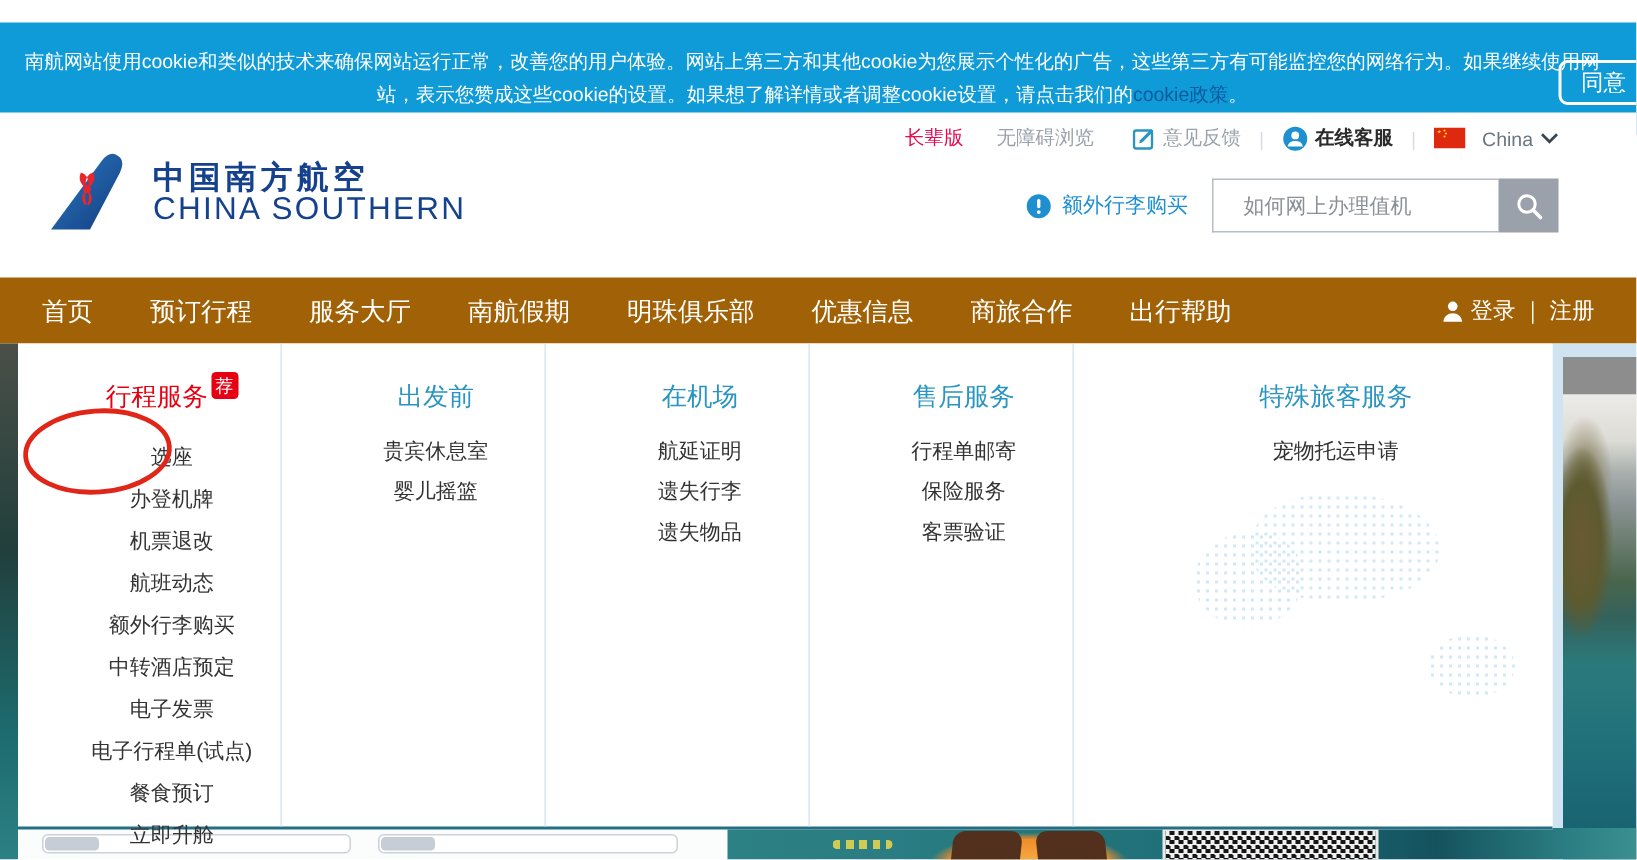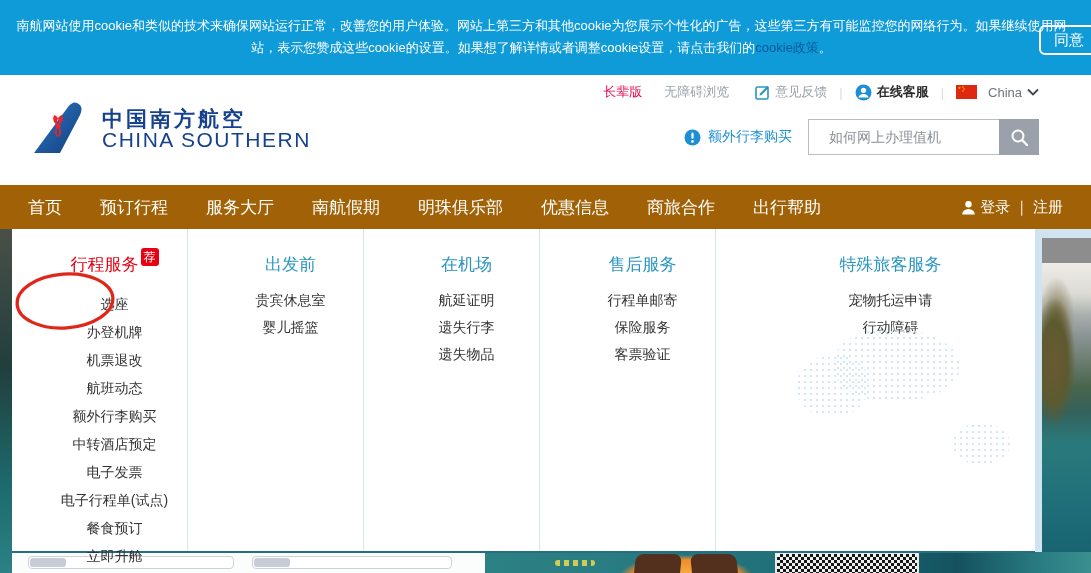--- a/index.html
+++ b/index.html
@@ -3,21 +3,21 @@
 <meta charset="utf-8">
 <style>
   html,body{margin:0;padding:0;}
   body{
     width:1091px;height:573px;position:relative;overflow:hidden;
     font-family:"Liberation Sans","DejaVu Sans",sans-serif;
     background:#fff;
   }
   
   .cookie-banner{
-    position:absolute;top:0;left:0;width:1091px;height:75px;
+    position:absolute;top:15px;left:0;width:1091px;height:75px;
     background:#0f9ad8;color:#fff;box-sizing:border-box;
     font-size:13px;line-height:22px;text-align:center;
     padding:15px 20px 0 12px;overflow:hidden;
   }
   .cookie-banner a{color:#0a5a9c;text-decoration:none;cursor:pointer;}
   .agree-btn{
     position:absolute;top:25px;right:-34px;width:86px;height:30px;
     background:transparent;border:2px solid #fff;border-radius:6px;
     color:#fff;font-size:15px;text-align:left;padding-left:13px;cursor:pointer;
     font-family:inherit;
@@ -265,21 +265,20 @@
   <div class="col">
     <div class="col-heading">售后服务</div>
     <div class="menu-item">行程单邮寄</div>
     <div class="menu-item">保险服务</div>
     <div class="menu-item">客票验证</div>
   </div>
 
   <div class="col">
     <div class="col-heading">特殊旅客服务</div>
     <div class="menu-item">宠物托运申请</div>
-    <div class="menu-item">行动障碍</div>
     <div class="map-watermark">
       <div class="map-blob blob-eurasia"></div>
       <div class="map-blob blob-america"></div>
       <div class="map-blob blob-australia"></div>
     </div>
   </div>
 </div>
 
 <div class="left-strip"></div>
 <div class="right-strip">

